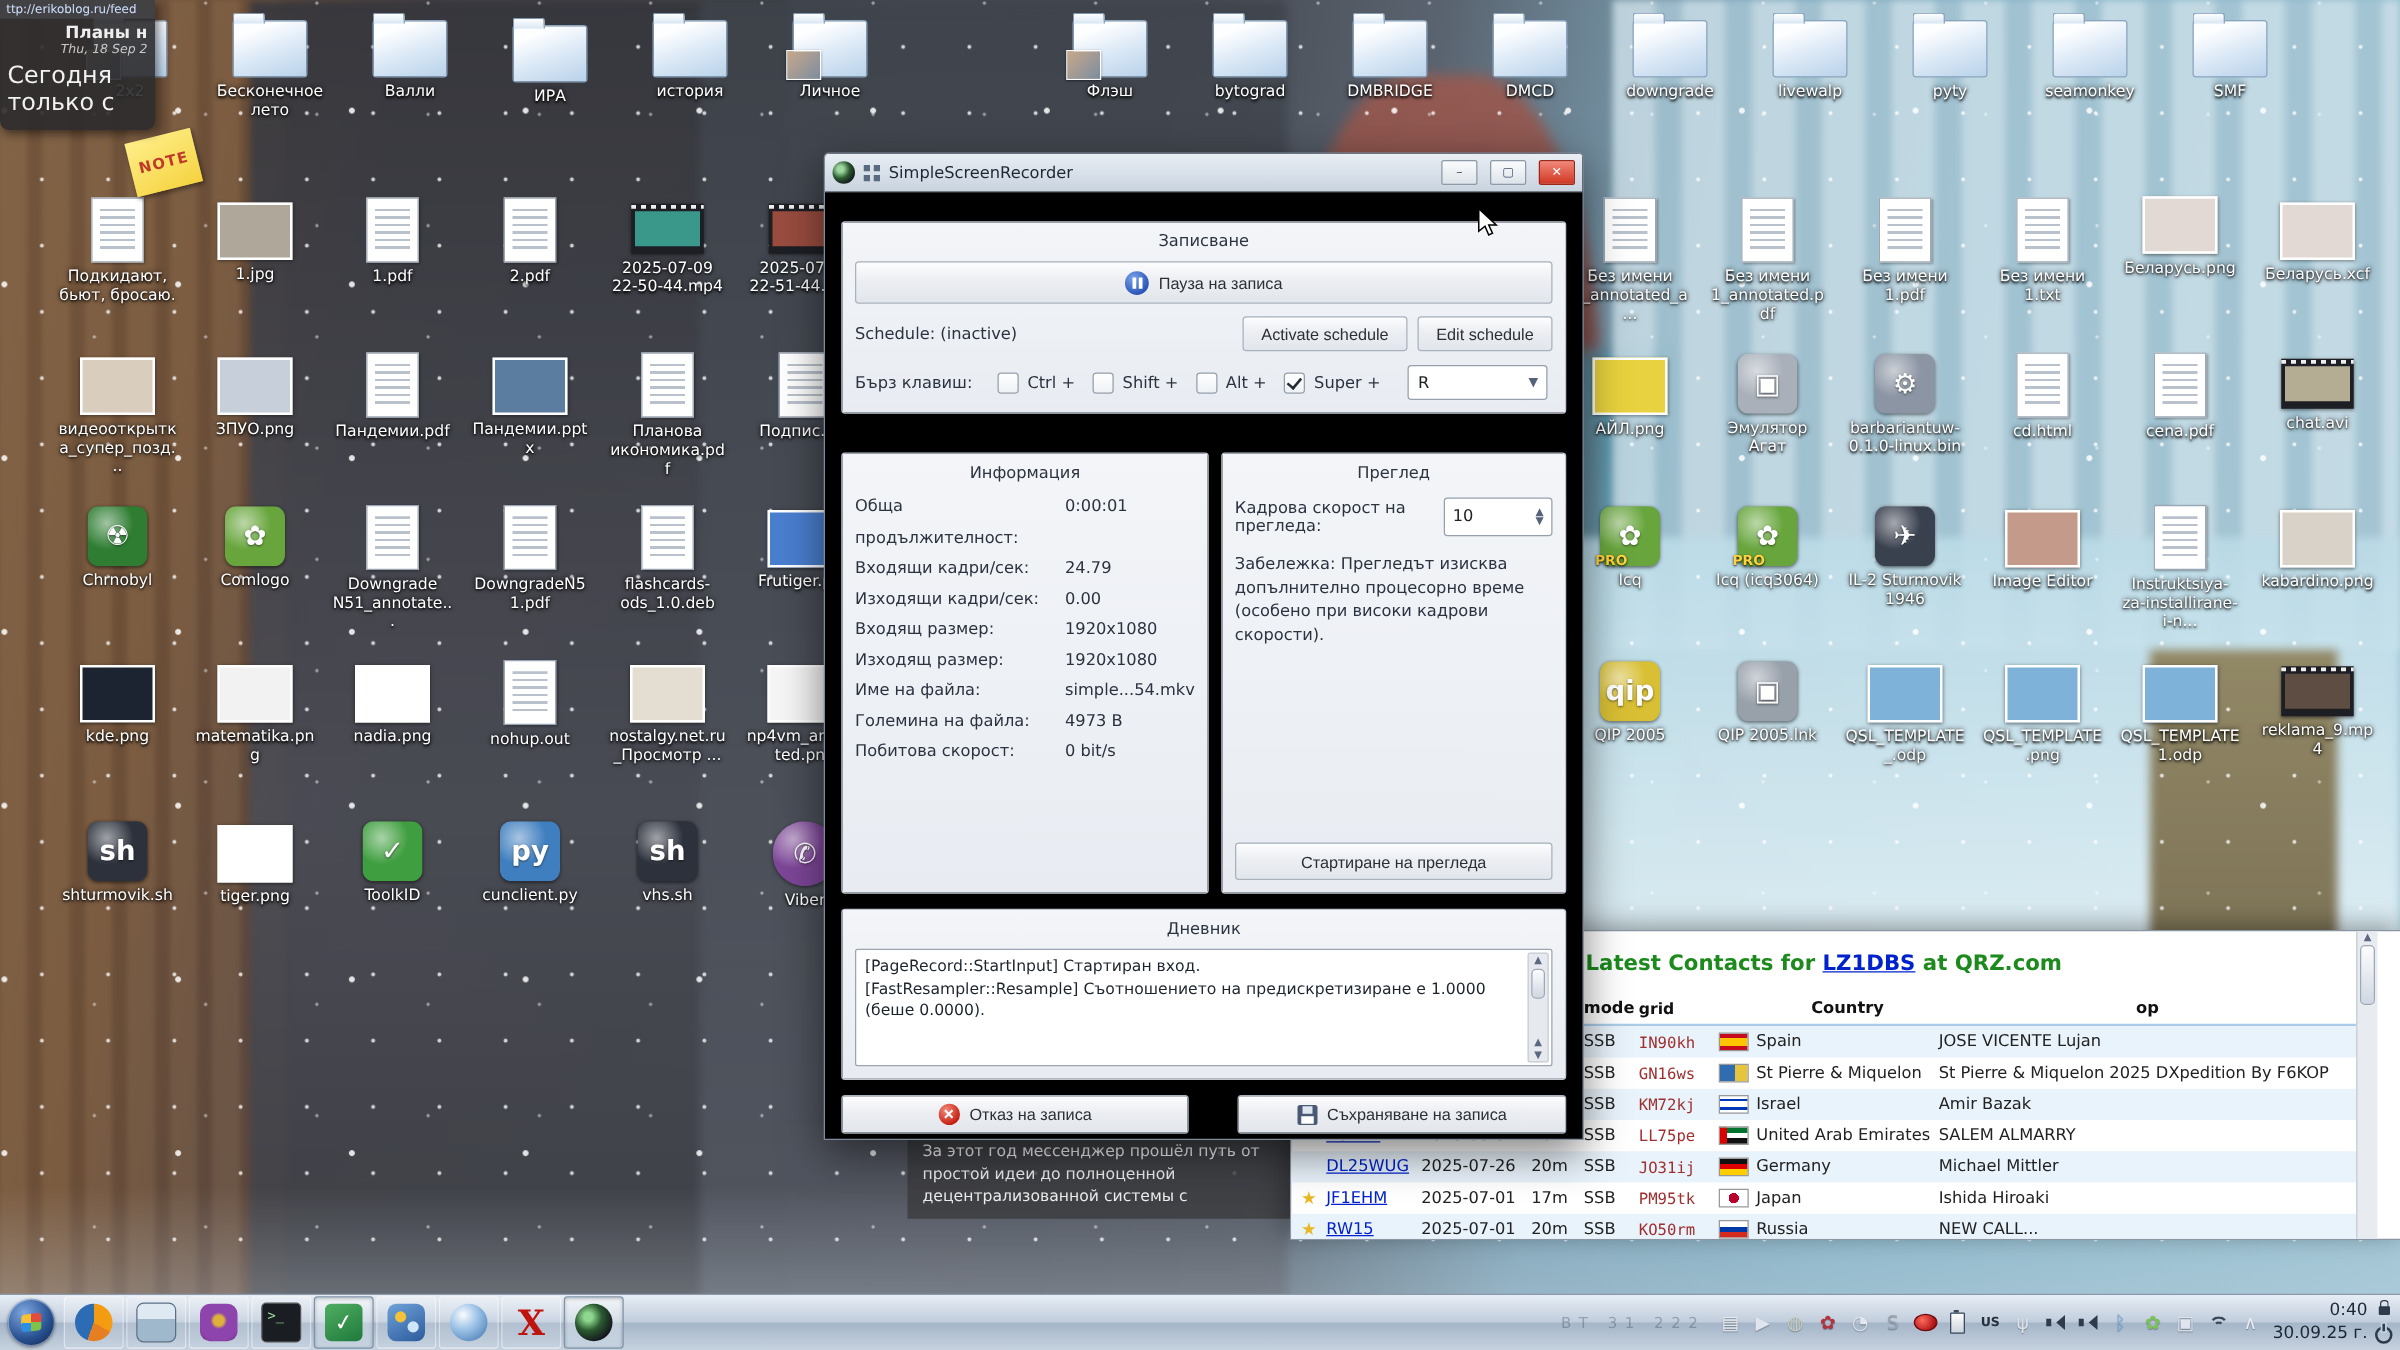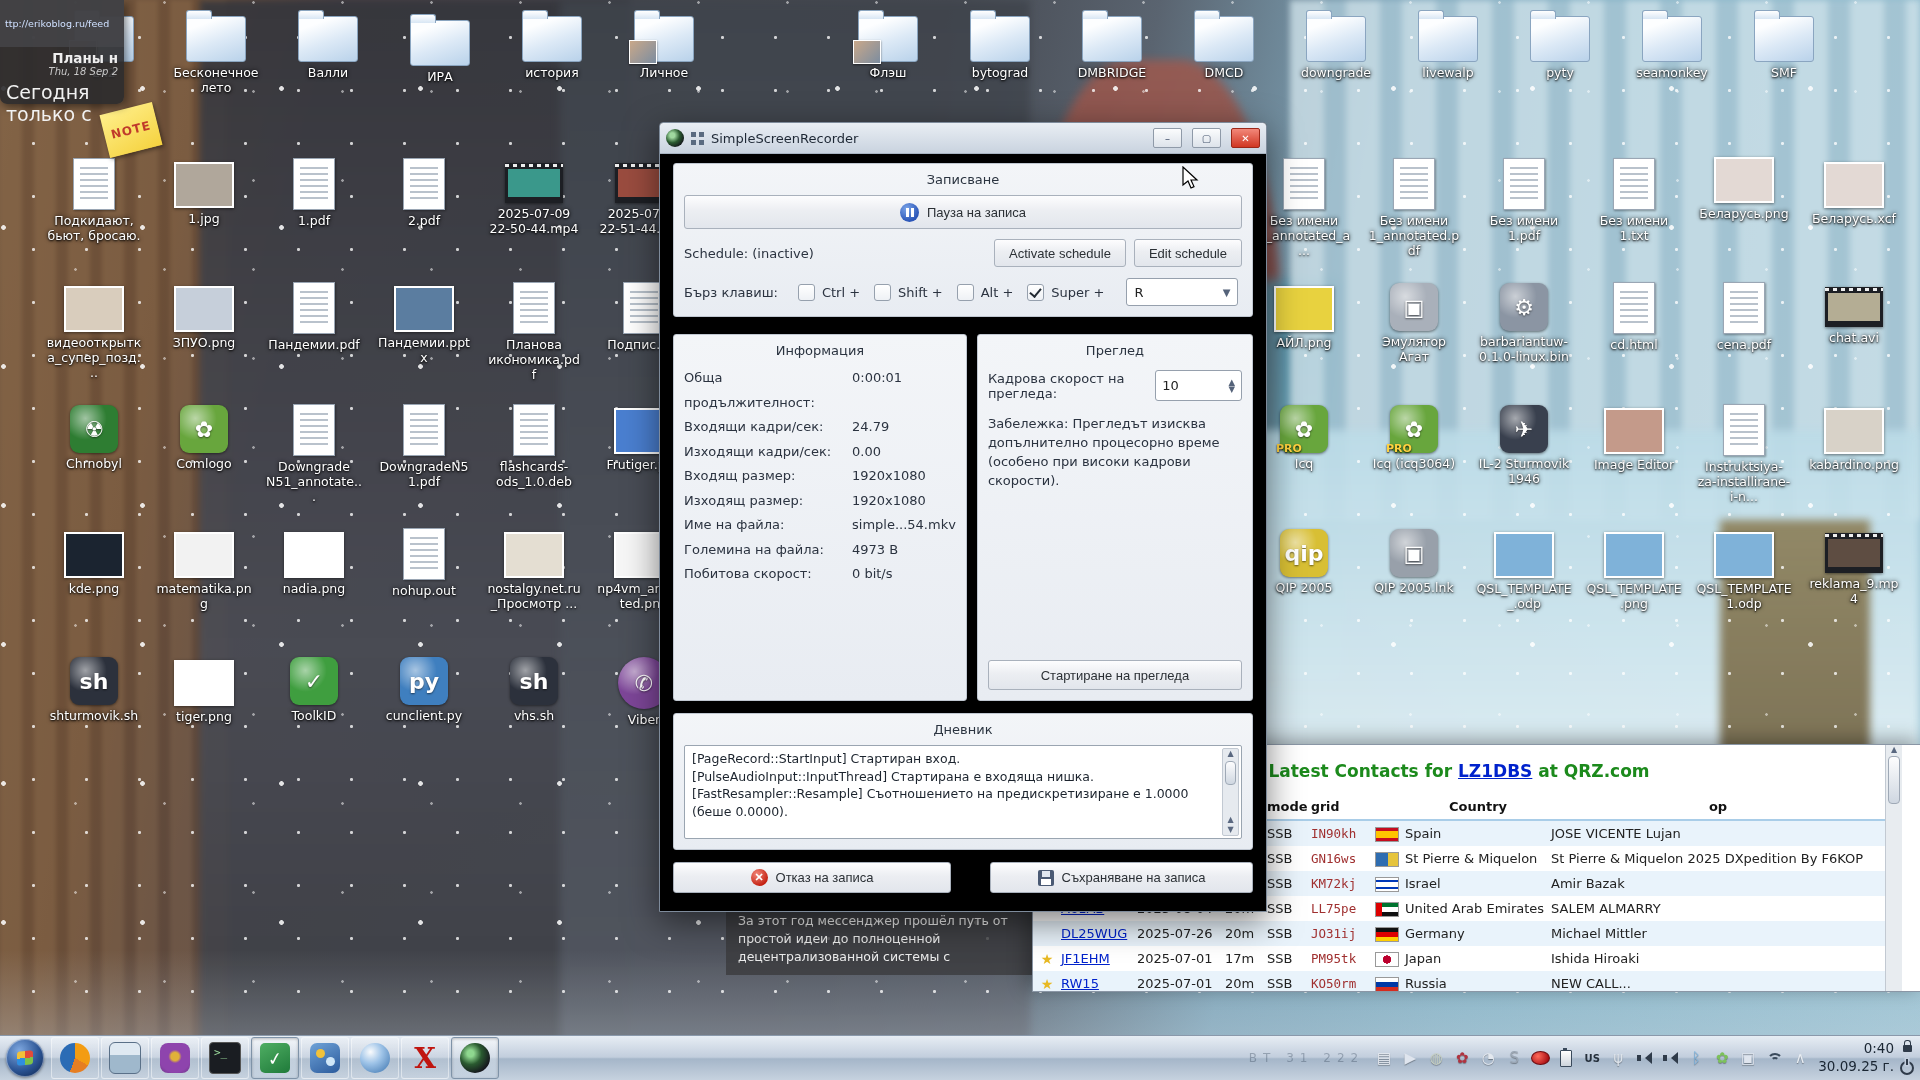--- a/index.html
+++ b/index.html
@@ -40,21 +40,21 @@
   .ic-video::before{content:"";position:absolute;left:3px;top:6px;right:3px;bottom:6px;background:var(--c,#777);opacity:.85;}
   .ic-video::after{content:"";position:absolute;left:0;top:1px;right:0;height:3px;background:repeating-linear-gradient(90deg,#eee 0 4px,transparent 4px 8px);box-shadow:0 34px 0 0 #fff0;}
   .ic-app{width:48px;height:48px;margin-top:1px;border-radius:9px;background:radial-gradient(circle at 32% 28%,rgba(255,255,255,.55),rgba(255,255,255,0) 45%),var(--c,#567);box-shadow:0 1px 3px rgba(0,0,0,.5);display:flex;align-items:center;justify-content:center;}
   .ic-app.round{border-radius:50%;width:52px;height:52px;}
   .glyph{color:#fff;font-size:22px;font-weight:bold;text-shadow:0 1px 2px rgba(0,0,0,.55);}
   .badge{position:absolute;left:-4px;bottom:-2px;color:#ffd23f;font-size:11px;font-weight:bold;text-shadow:0 1px 2px #000;}
 
   
   #tooltip{position:absolute;left:0;top:0;width:112px;height:98px;z-index:6;background:rgba(42,42,44,.9);
     border-radius:0 0 7px 7px;color:#eee;padding:3px 6px;box-shadow:2px 3px 8px rgba(0,0,0,.5);}
-  #tooltip .turl{font-size:9.5px;color:#cfe0ff;background:rgba(70,70,74,.8);margin:-3px -6px 3px;padding:18px 5px;white-space:nowrap;overflow:hidden;}
+  #tooltip .turl{font-size:9.5px;color:#cfe0ff;background:rgba(70,70,74,.8);margin:-3px -6px 3px;padding:2px 5px;white-space:nowrap;overflow:hidden;}
   #tooltip .ttitle{font-size:13.5px;font-weight:bold;text-align:right;white-space:nowrap;}
   #tooltip .tdate{font-size:10px;font-style:italic;color:#c9c9c9;text-align:right;white-space:nowrap;margin-bottom:4px;}
   #tooltip .tline{font-size:19px;color:#f2f2f2;}
 
   
   #note{position:absolute;left:104px;top:108px;width:54px;height:44px;z-index:2;background:linear-gradient(160deg,#ffef8a,#f5d23f);
     transform:rotate(-14deg);box-shadow:1px 2px 4px rgba(0,0,0,.45);display:flex;align-items:center;justify-content:center;}
   #note span{color:#c03a2b;font-weight:bold;font-size:12px;letter-spacing:1px;}
 
   
@@ -73,21 +73,21 @@
   #ssr .titlebar{height:30px;background:linear-gradient(#e9eef4,#c9d3df);border-bottom:1px solid #a8b4c2;border-radius:3px 3px 0 0;
     display:flex;align-items:center;padding:0 6px;gap:7px;}
   .appic{width:18px;height:18px;border-radius:50%;background:radial-gradient(circle at 35% 35%,#9fd89f 15%,#2a5a30 45%,#13141b 78%);flex:0 0 auto;}
   .grid4{width:13px;height:13px;position:relative;flex:0 0 auto;}
   .grid4::before{content:"";position:absolute;left:0;top:0;width:5px;height:5px;background:#5a6b80;box-shadow:8px 0 0 #5a6b80,0 8px 0 #5a6b80,8px 8px 0 #5a6b80;}
   #ssr .wtitle{font-size:13px;color:#1e2835;flex:1;}
   .wbtn{width:27px;height:18px;border:1px solid #8f9aa8;border-radius:2px;background:linear-gradient(#fbfcfd,#dde3ea);
     display:flex;align-items:center;justify-content:center;font-size:10px;color:#41506a;margin-left:3px;cursor:pointer;}
   .wbtn.close{background:linear-gradient(#f2887a,#d03622);border-color:#9c2718;color:#fff;font-weight:bold;}
   #ssr .body{padding:4px 13px 12px;}
-  .group{border:1px solid #c0c7d1;border-radius:3px;background:linear-gradient(#f3f5f8,#e8ecf2);position:relative;margin-top:5px;padding:6px 10px 10px;}
+  .group{border:1px solid #c0c7d1;border-radius:3px;background:linear-gradient(#f3f5f8,#e8ecf2);position:relative;margin-top:19px;padding:6px 10px 10px;}
   .gtitle{text-align:center;font-size:13px;color:#2b3440;margin:2px 0 8px;}
   .pause-btn{width:100%;height:34px;}
   .pauseic{width:19px;height:19px;border-radius:50%;background:radial-gradient(circle at 35% 30%,#7aa4e8,#2b56b8 70%);position:relative;flex:0 0 auto;}
   .pauseic::before{content:"";position:absolute;left:6px;top:5px;width:2.6px;height:9px;background:#fff;box-shadow:5px 0 0 #fff;}
   .srow{margin-top:10px;display:flex;align-items:center;font-size:13px;color:#2b3340;}
   .srow .sp{flex:1;}
   .srow .btn{height:28px;margin-left:8px;}
   .ckrow{margin-top:11px;display:flex;align-items:center;font-size:13px;color:#2b3340;}
   .ckrow .half{flex:1;display:flex;align-items:center;gap:8px;}
   .hotrow{margin-top:11px;display:flex;align-items:center;font-size:13px;color:#2b3340;gap:6px;}
@@ -755,21 +755,20 @@
           <div class="pnote">Забележка: Прегледът изисква допълнително процесорно време (особено при високи кадрови скорости).</div>
           <button class="btn startprev">Стартиране на прегледа</button>
         </div>
       </div>
 
       <div class="group g-log">
         <div class="gtitle">Дневник</div>
         <div class="logbox">
           <div id="log-lines">
               <div>[PageRecord::StartInput] Стартиран вход.</div>
-              <div>[PulseAudioInput::InputThread] Стартирана е входяща нишка.</div>
               <div>[FastResampler::Resample] Съотношението на предискретизиране е 1.0000 (беше 0.0000).</div>
             </div>
           <div class="sbar">
               <span class="sarr">▲</span>
               <div class="thumbv"></div>
               <span class="sarr" style="margin-top:auto">▲<br>▼</span>
             </div>
         </div>
       </div>
 

